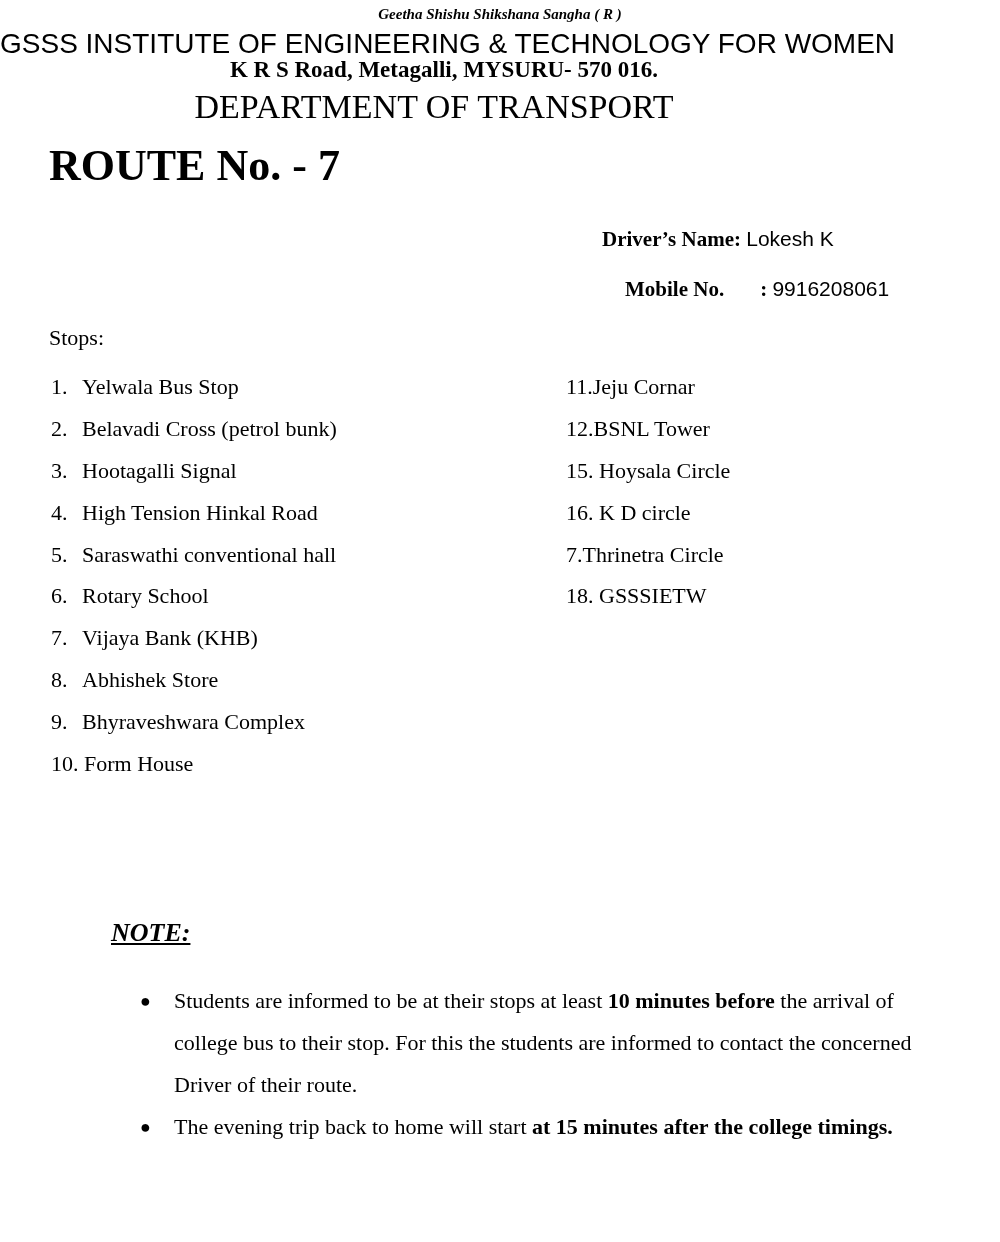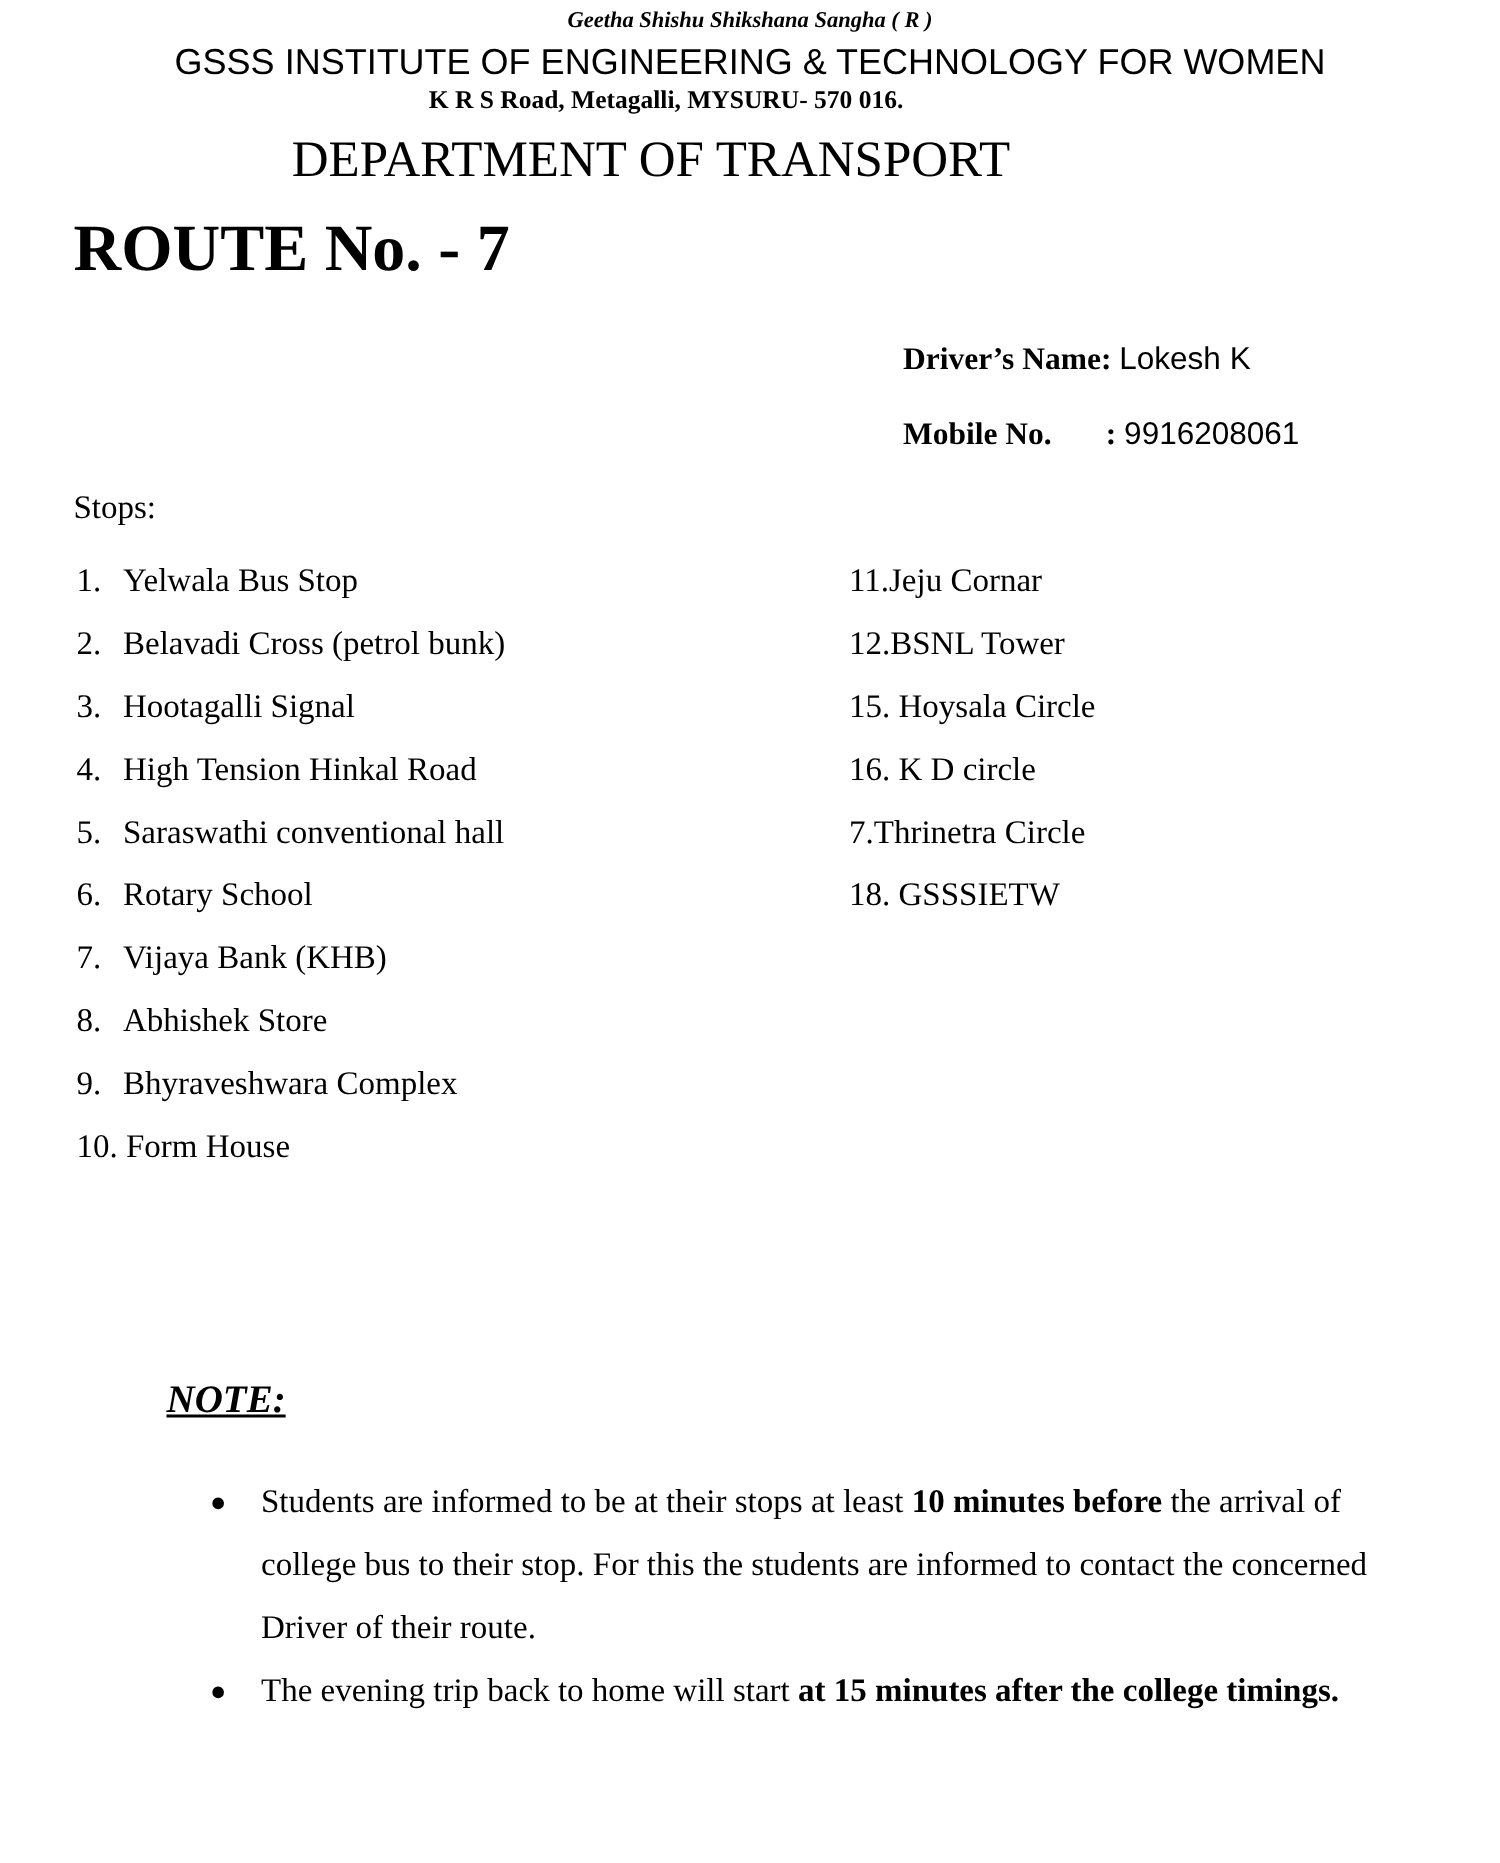--- a/index.html
+++ b/index.html
@@ -1,30 +1,30 @@
 <!DOCTYPE html>
 <html><head>
   <meta charset="utf-8">
   <style>
     * { margin: 0; padding: 0; box-sizing: border-box; }
     html, body { width: 1000px; height: 1242px; background: #ffffff; overflow: hidden; }
     body { position: relative; color: #000; font-family: "Liberation Serif", serif; }
     .abs { position: absolute; white-space: nowrap; }
 
     .org-name { top: 6px; left: 0; width: 1000px; text-align: center; font-style: italic; font-weight: bold; font-size: 15px; }
-    .inst-name { top: 28px; left: 0; width: 1000px; text-align: center; font-family: "Liberation Sans", sans-serif; font-size: 24px; }
-    .address { top: 57px; left: 0; width: 888px; text-align: center; font-weight: bold; font-size: 17px; }
+    .inst-name { top: 28px; left: 0; width: 1000px; font-family: "Liberation Sans", sans-serif; font-size: 28px; }
+    .address { top: 57px; left: 0; width: 888px; text-align: center; font-weight: bold; font-size: 23px; }
     .dept { top: 88px; left: 0; width: 868px; text-align: center; font-size: 34px; }
     .route-title { top: 140px; left: 49px; font-weight: bold; font-size: 44px; }
 
     .driver-row { left: 602px; font-size: 21px; }
     .driver-row .lbl { font-weight: bold; }
     .driver-row .val { font-family: "Liberation Sans", sans-serif; font-weight: normal; }
     .driver-name { top: 227px; }
-    .driver-mobile { top: 277px; }
+    .driver-mobile { top: 277px; margin-left: 23px; }
     .mobile-sep { display: inline-block; width: 36px; }
 
     .stops-label { top: 325px; left: 49px; font-size: 22px; }
 
     .stop { font-size: 22px; height: 30px; }
     .stop .num { display: inline-block; }
     .col-left .stop .num { width: 31px; }
     .col-left { left: 51px; top: 374px; position: absolute; }
     .col-right { left: 566px; top: 374px; position: absolute; }
     .col-left .stop, .col-right .stop { position: relative; margin-bottom: 11.9px; white-space: nowrap; }

